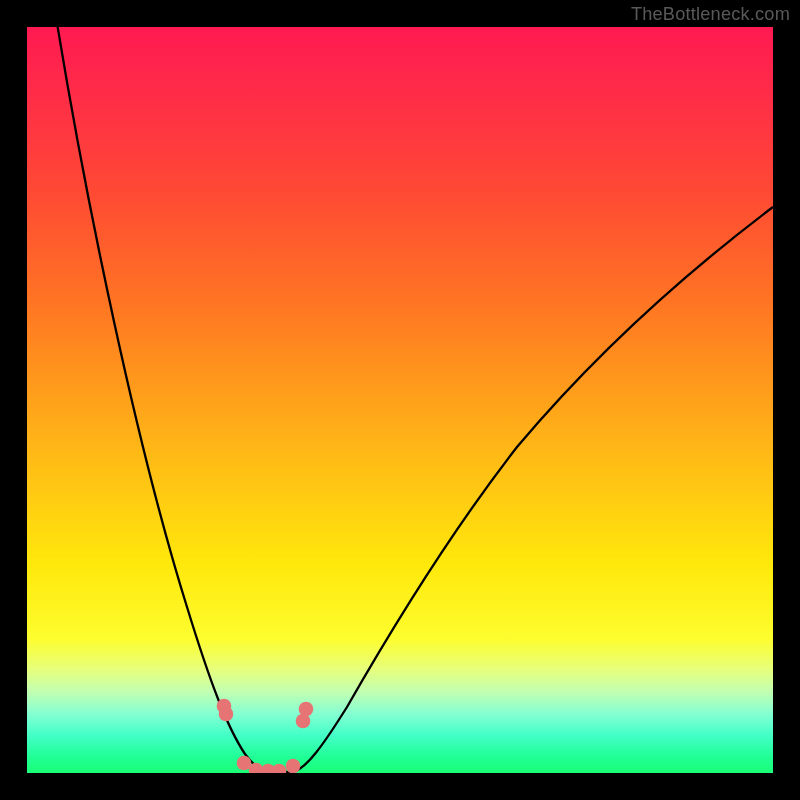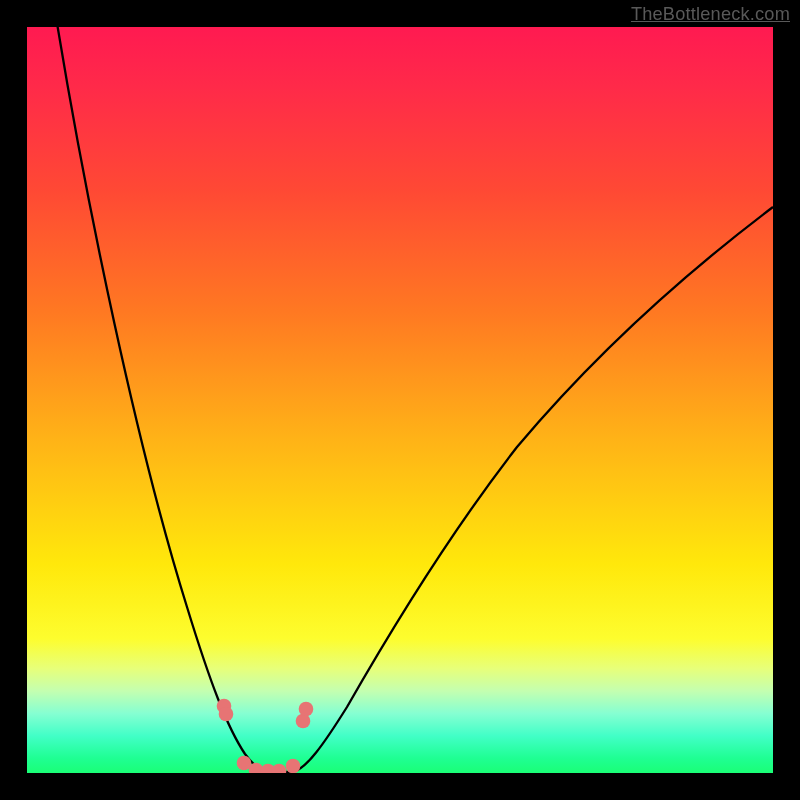--- a/index.html
+++ b/index.html
@@ -46,21 +46,20 @@
     height: 746px;
   }
   .watermark {
     position: absolute;
     top: 4px;
     right: 10px;
     color: #595959;
     font-size: 18.2px;
     font-weight: 400;
     letter-spacing: 0.2px;
-    text-decoration: underline;
   }
 </style>
 </head>
 <body>
 
 <div class="outer">
   <div class="plot-area">
     <svg class="curve" viewBox="0 0 746 746" preserveAspectRatio="none">
       <g>
         <path d="M 29 -10

